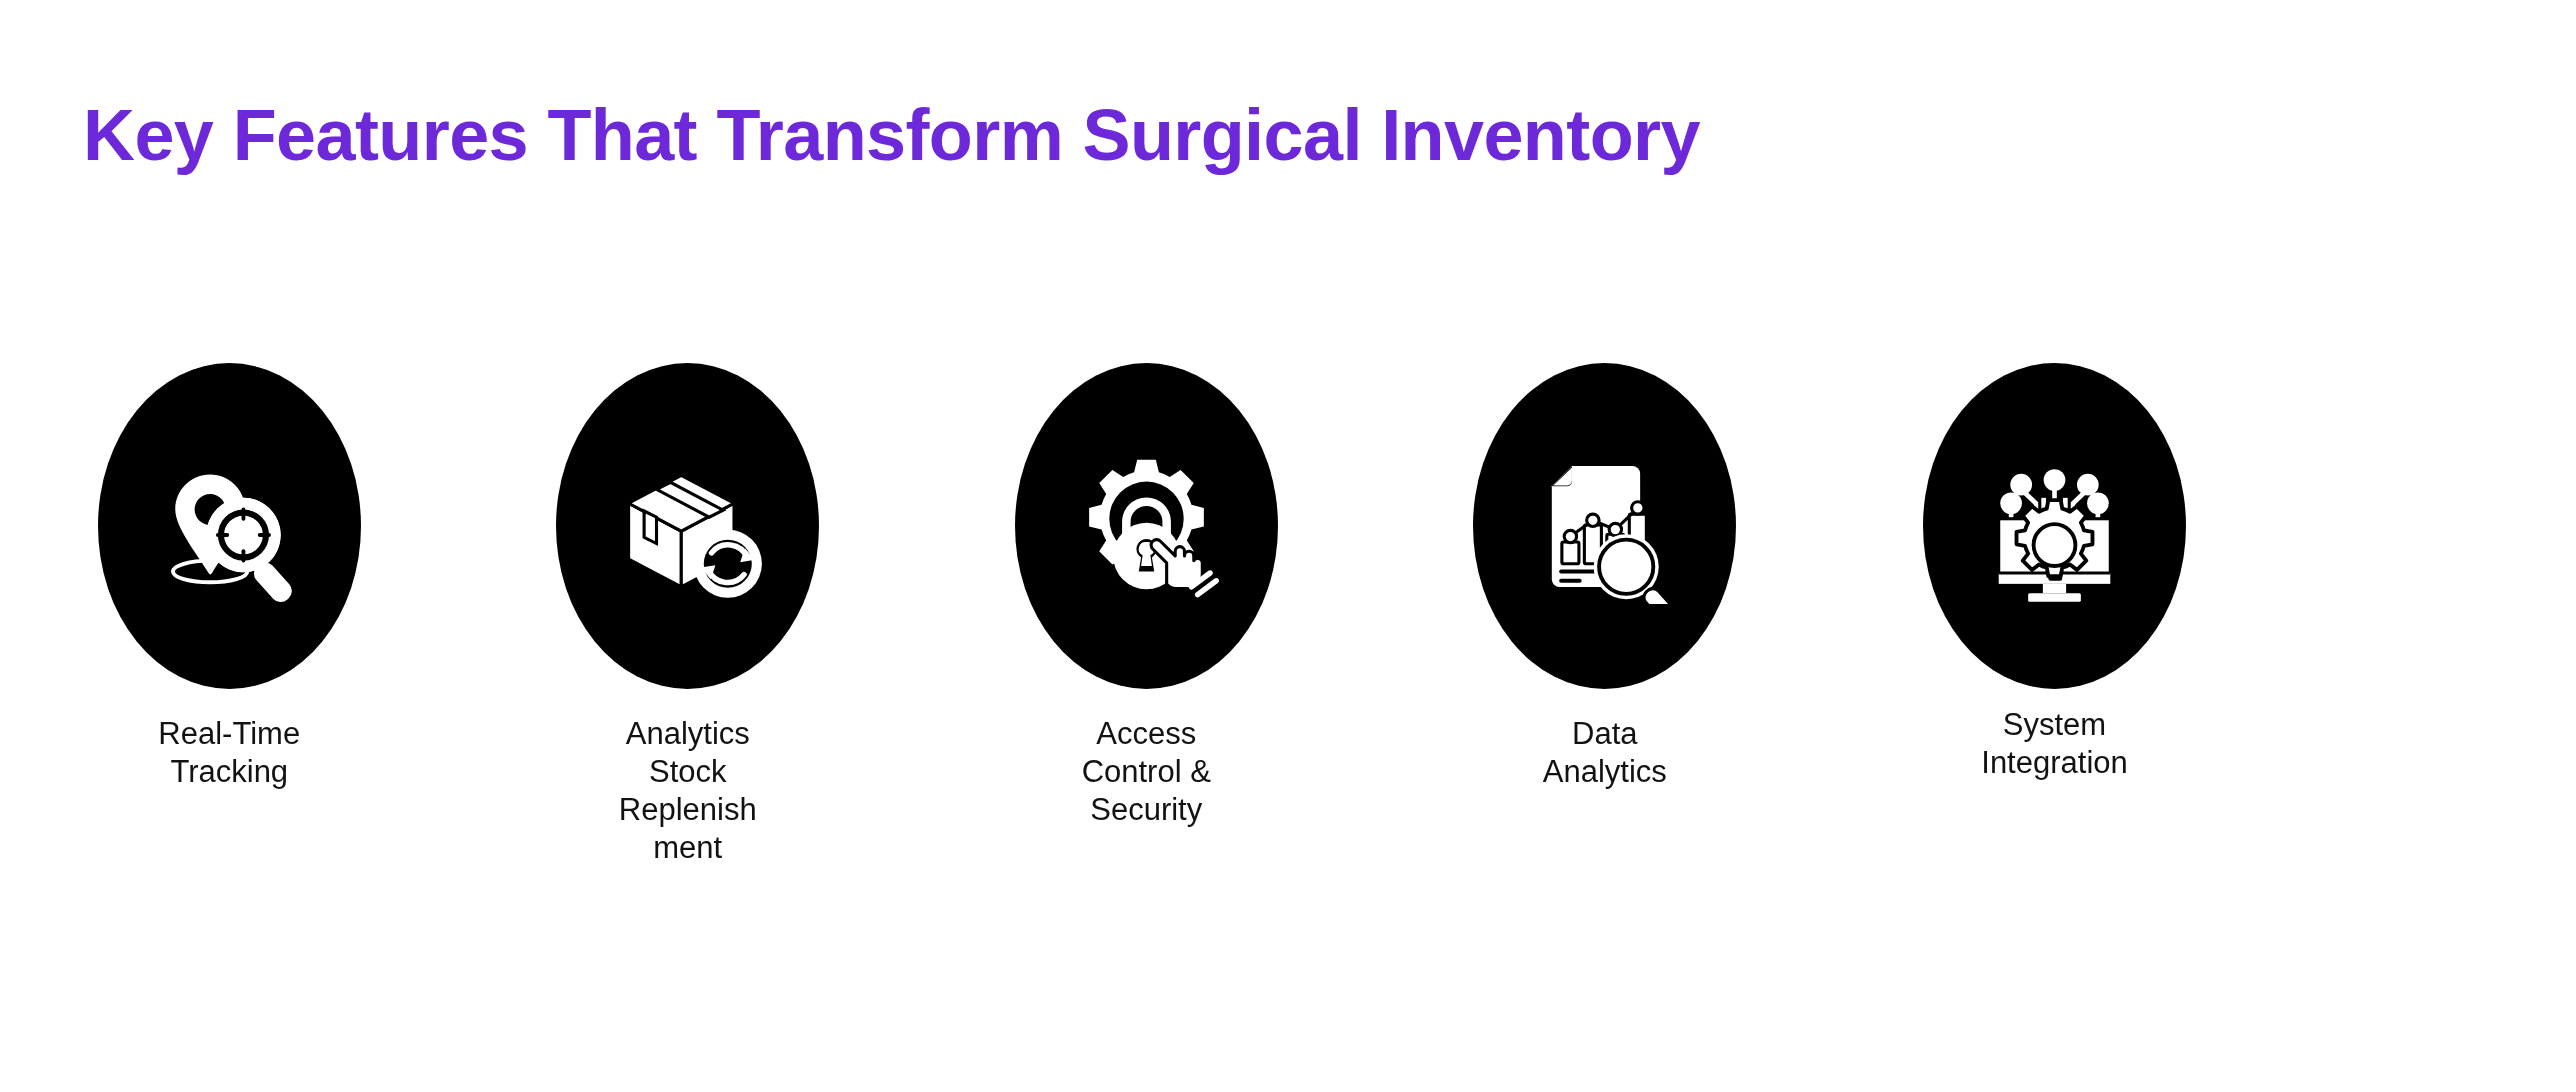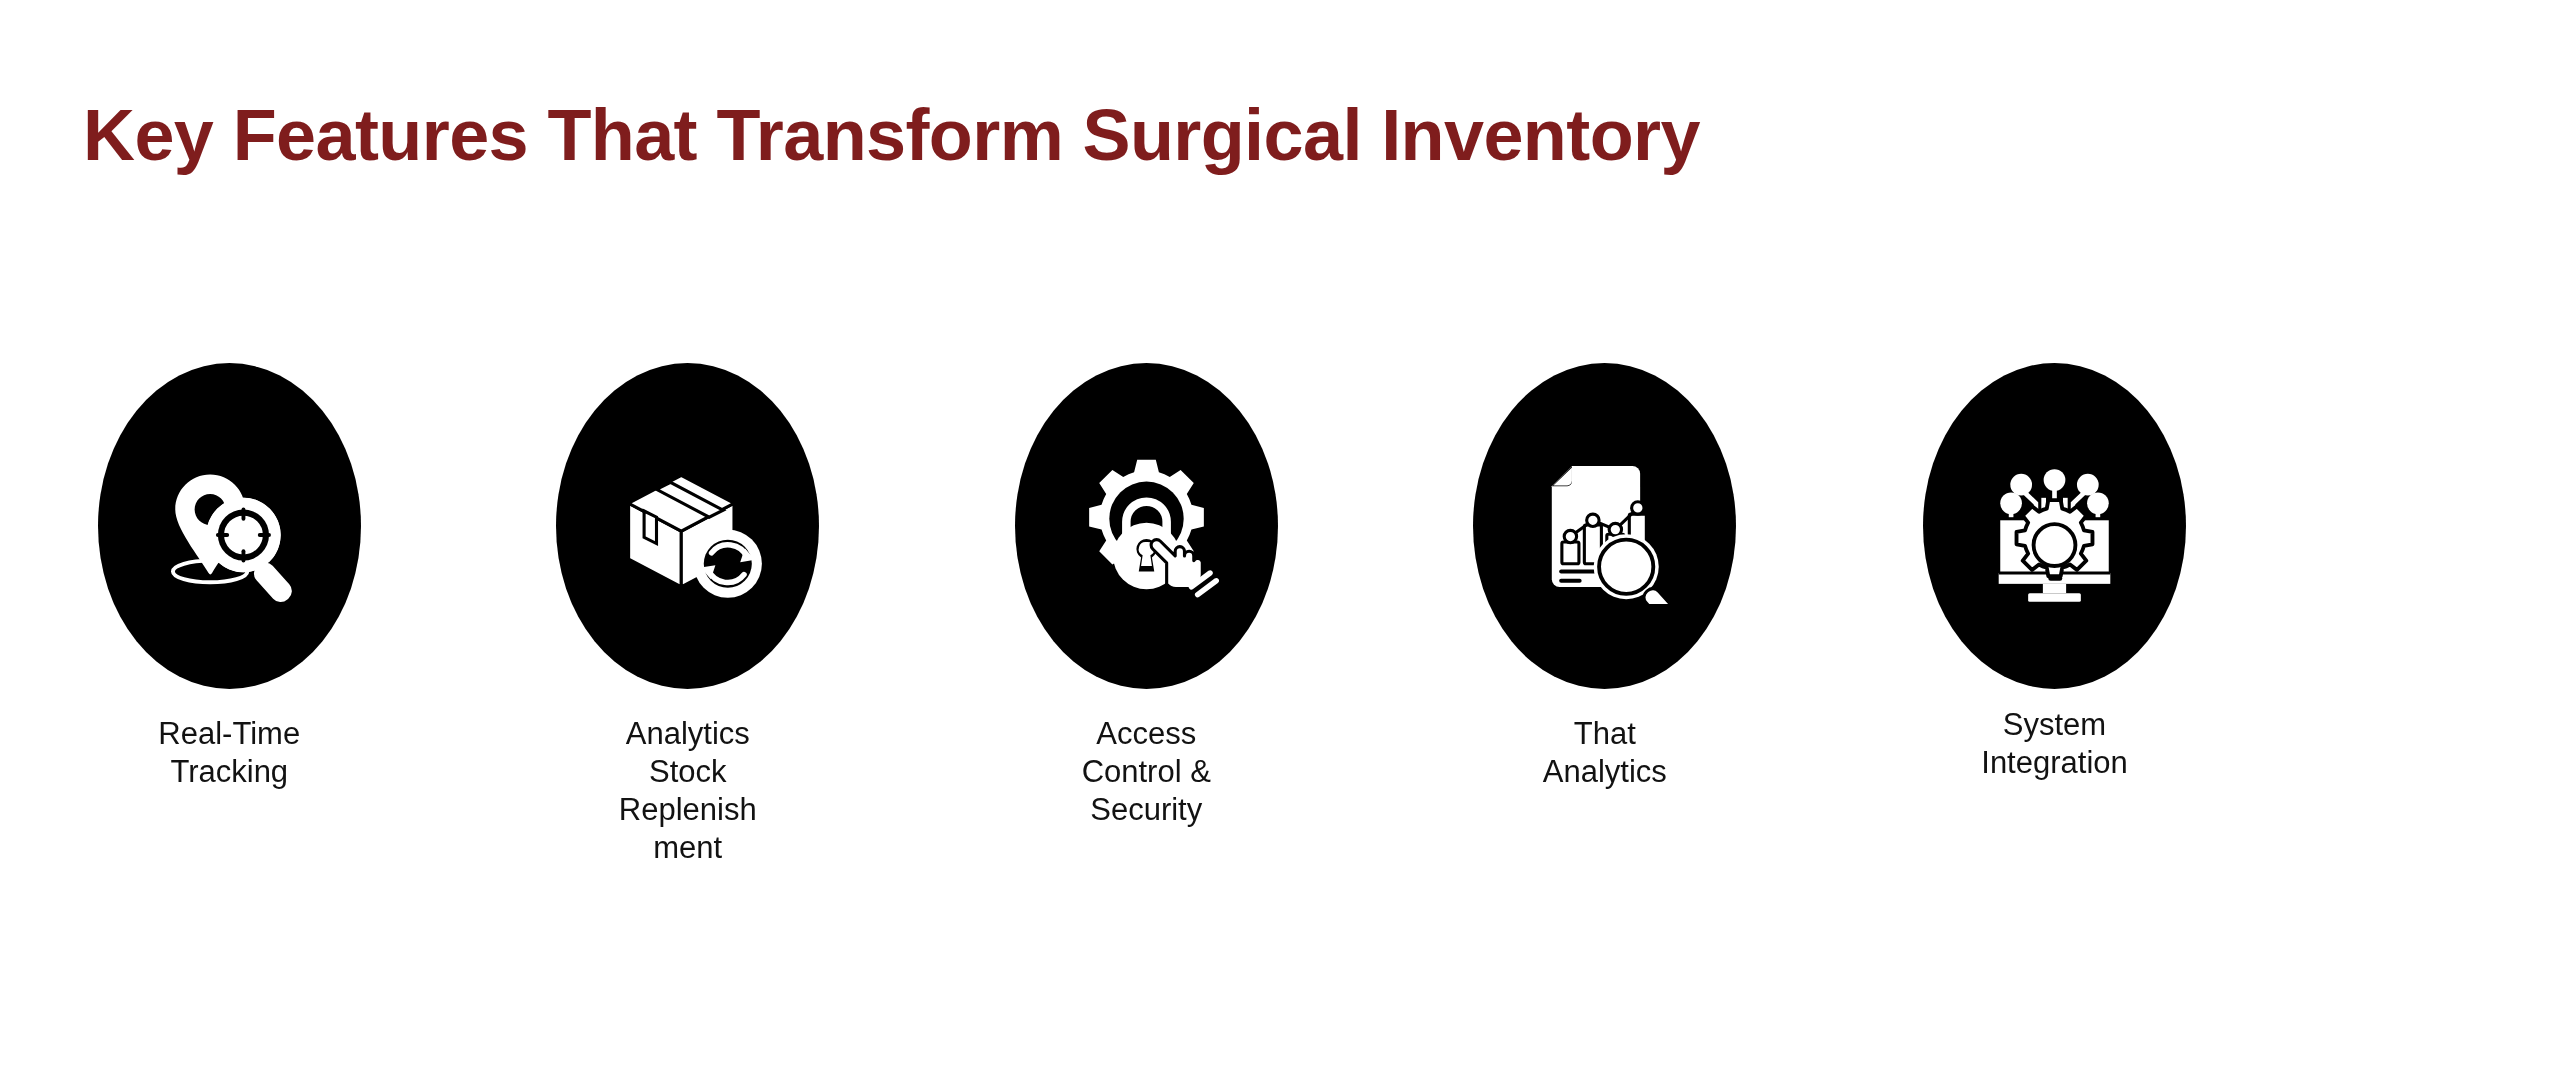--- a/index.html
+++ b/index.html
@@ -26,21 +26,21 @@
   
   .title {
     position: absolute;
     left: 83px;
     top: 93px;
     width: 2411px;
     font-size: 72px;
     line-height: 1.18;
     font-weight: 700;
     letter-spacing: -0.6px;
-    color: #7f1d1d;
+    color: #6d28d9;
     white-space: nowrap;
     font-family: "Liberation Sans", sans-serif;
   }
 
   
   .features {
     position: absolute;
     left: 0;
     top: 363px;
     width: 2275px;
@@ -238,21 +238,21 @@
               <line x1="44" y1="182" x2="84" y2="182"></line>
               <line x1="96" y1="182" x2="120" y2="182"></line>
             </g>
 
             <circle cx="128" cy="152" r="42" fill="#ffffff"></circle>
             <circle cx="128" cy="152" r="35" fill="#ffffff" stroke="#000000" stroke-width="5"></circle>
             <rect x="158" y="178" width="22" height="42" rx="10" transform="rotate(-42 169 199)" fill="#ffffff" stroke="#000000" stroke-width="4"></rect>
           </g>
         </svg>
       </div>
-      <div class="label">That Analytics</div>
+      <div class="label">Data Analytics</div>
     </div>
 
     <div class="feature">
       <div class="badge">
         <svg viewBox="0 0 200 200" aria-hidden="true">
           <g>
 
             <g stroke="#ffffff" stroke-width="6" fill="none" stroke-linecap="square">
               <path d="M57 52 L76 70 L76 96"></path>
               <path d="M44 76 L44 96"></path>

